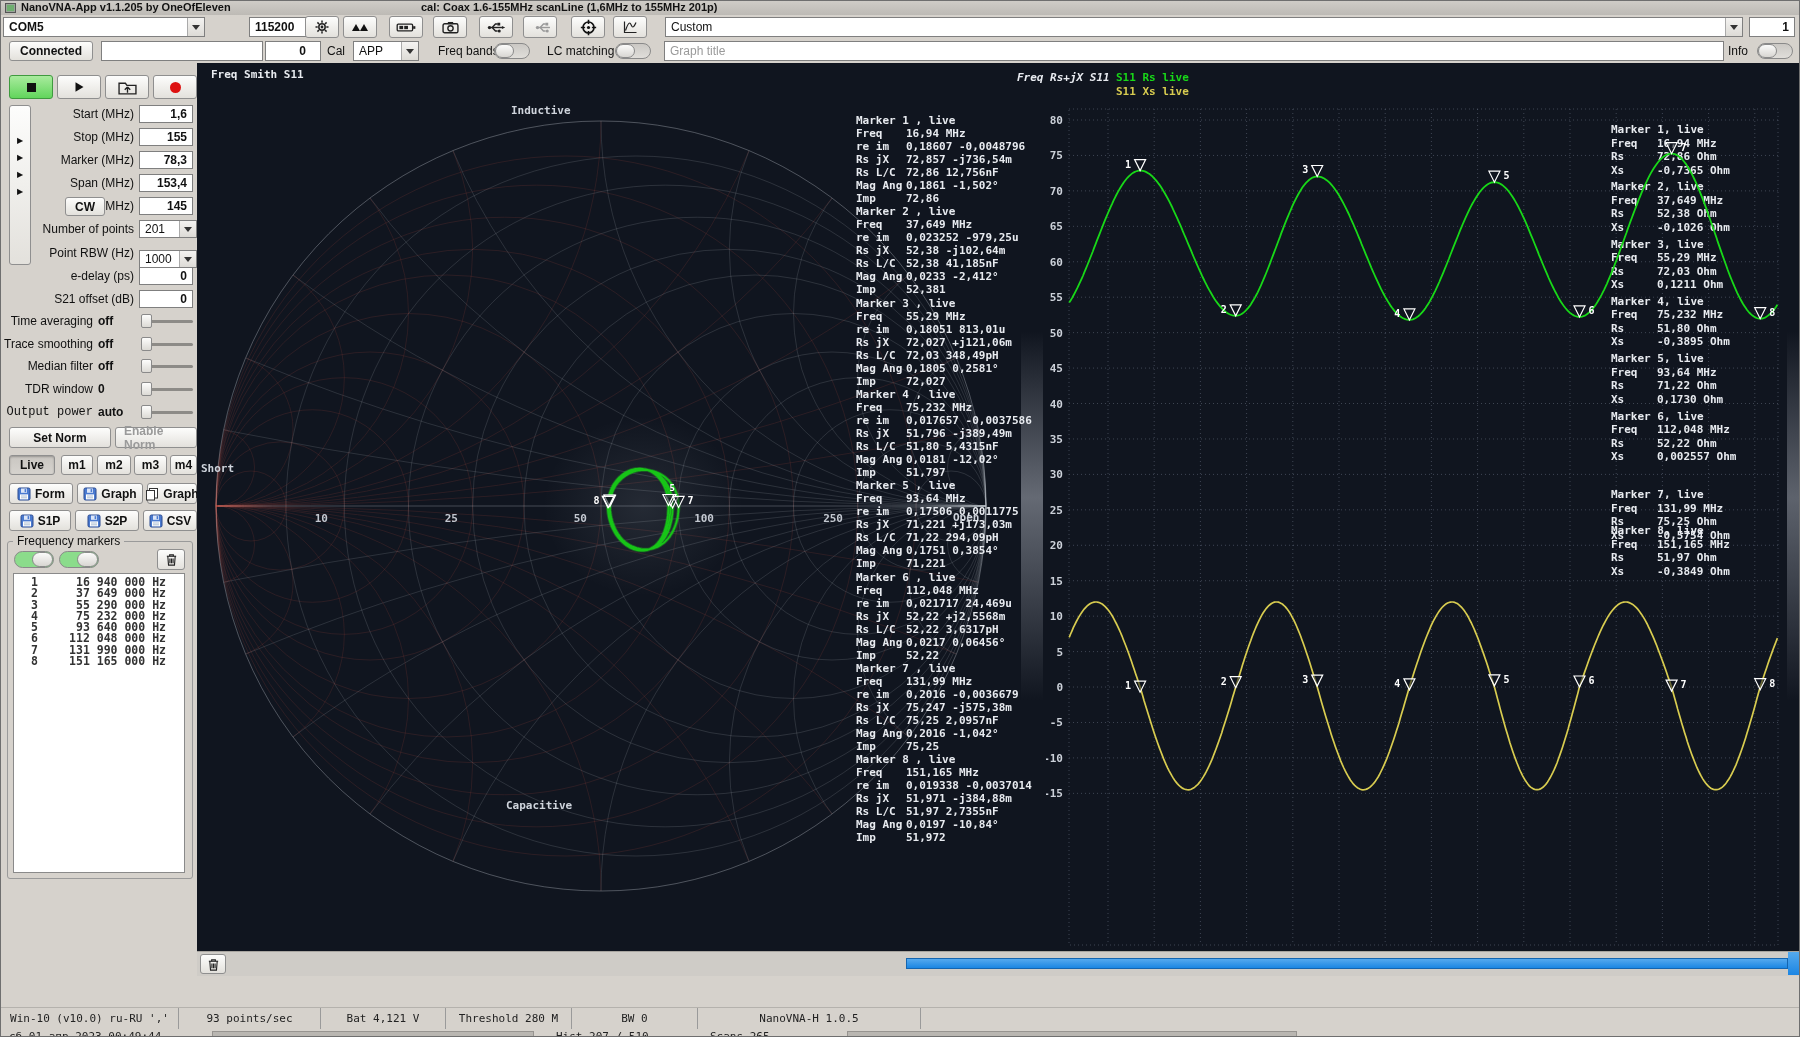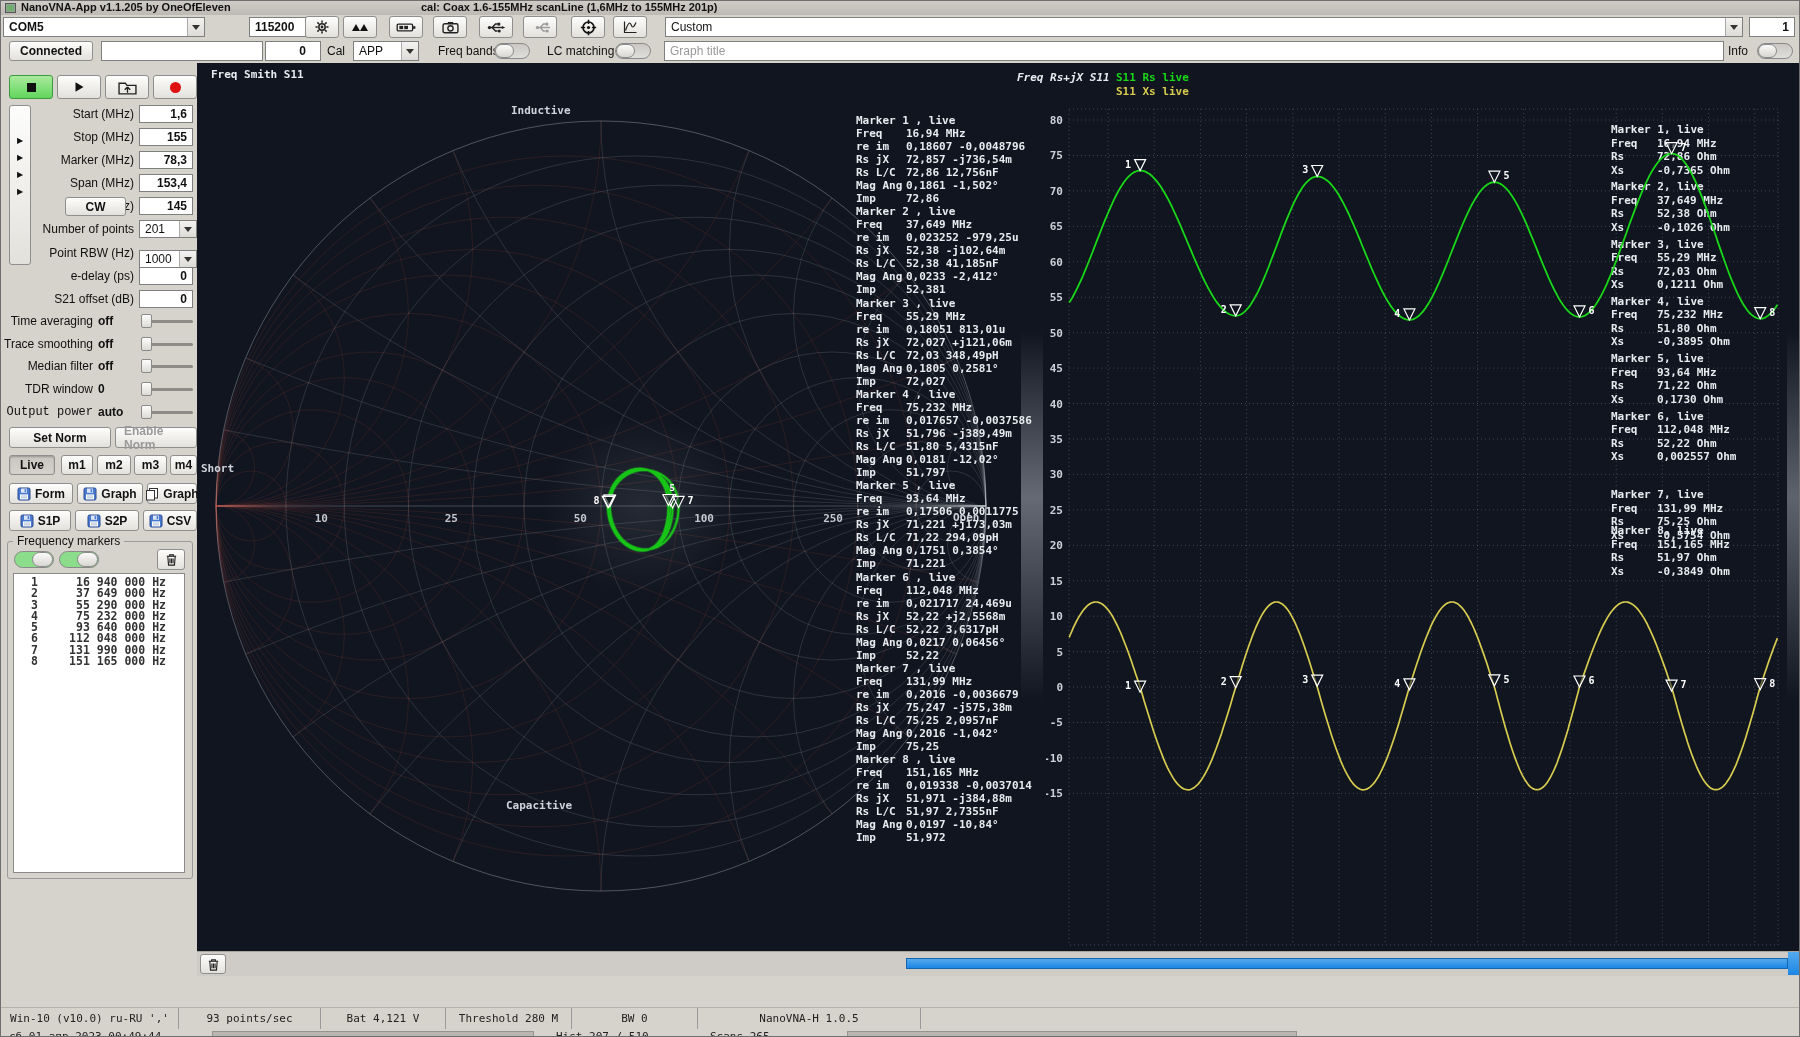--- a/index.html
+++ b/index.html
@@ -232,21 +232,21 @@
         <span>78,3</span>
       </div>
       <div class="lbl rr" style="left: 36px; top: 111px; width: 97px; line-height: 18px;">Span (MHz)</div>
       <div class="inp r" style="left: 138px; top: 111px; width: 54px; height: 18px;">
         <span>153,4</span>
       </div>
       <div class="lbl rr" style="left: 36px; top: 134px; width: 97px; line-height: 18px;">CW (MHz)</div>
       <div class="inp r" style="left: 138px; top: 134px; width: 54px; height: 18px;">
         <span>145</span>
       </div>
-      <div class="btn b" style="left: 64px; top: 134px; width: 61px; height: 19px;">CW</div>
+      <div class="btn b" style="left: 64px; top: 134px; width: 40px; height: 19px;">CW</div>
       <div class="lbl rr" style="left: 20px; top: 157px; width: 113px; line-height: 18px;">Number of points</div>
       <div class="combo" style="left: 138px; top: 157px; width: 58px; height: 18px; font-weight: normal;">
         <span>201</span>
         <span class="car"></span>
       </div>
       <div class="lbl rr" style="left: 20px; top: 181px; width: 113px; line-height: 18px;">Point RBW (Hz)</div>
       <div class="combo" style="left: 138px; top: 187px; width: 58px; height: 18px; font-weight: normal;">
         <span>1000</span>
         <span class="car"></span>
       </div>

